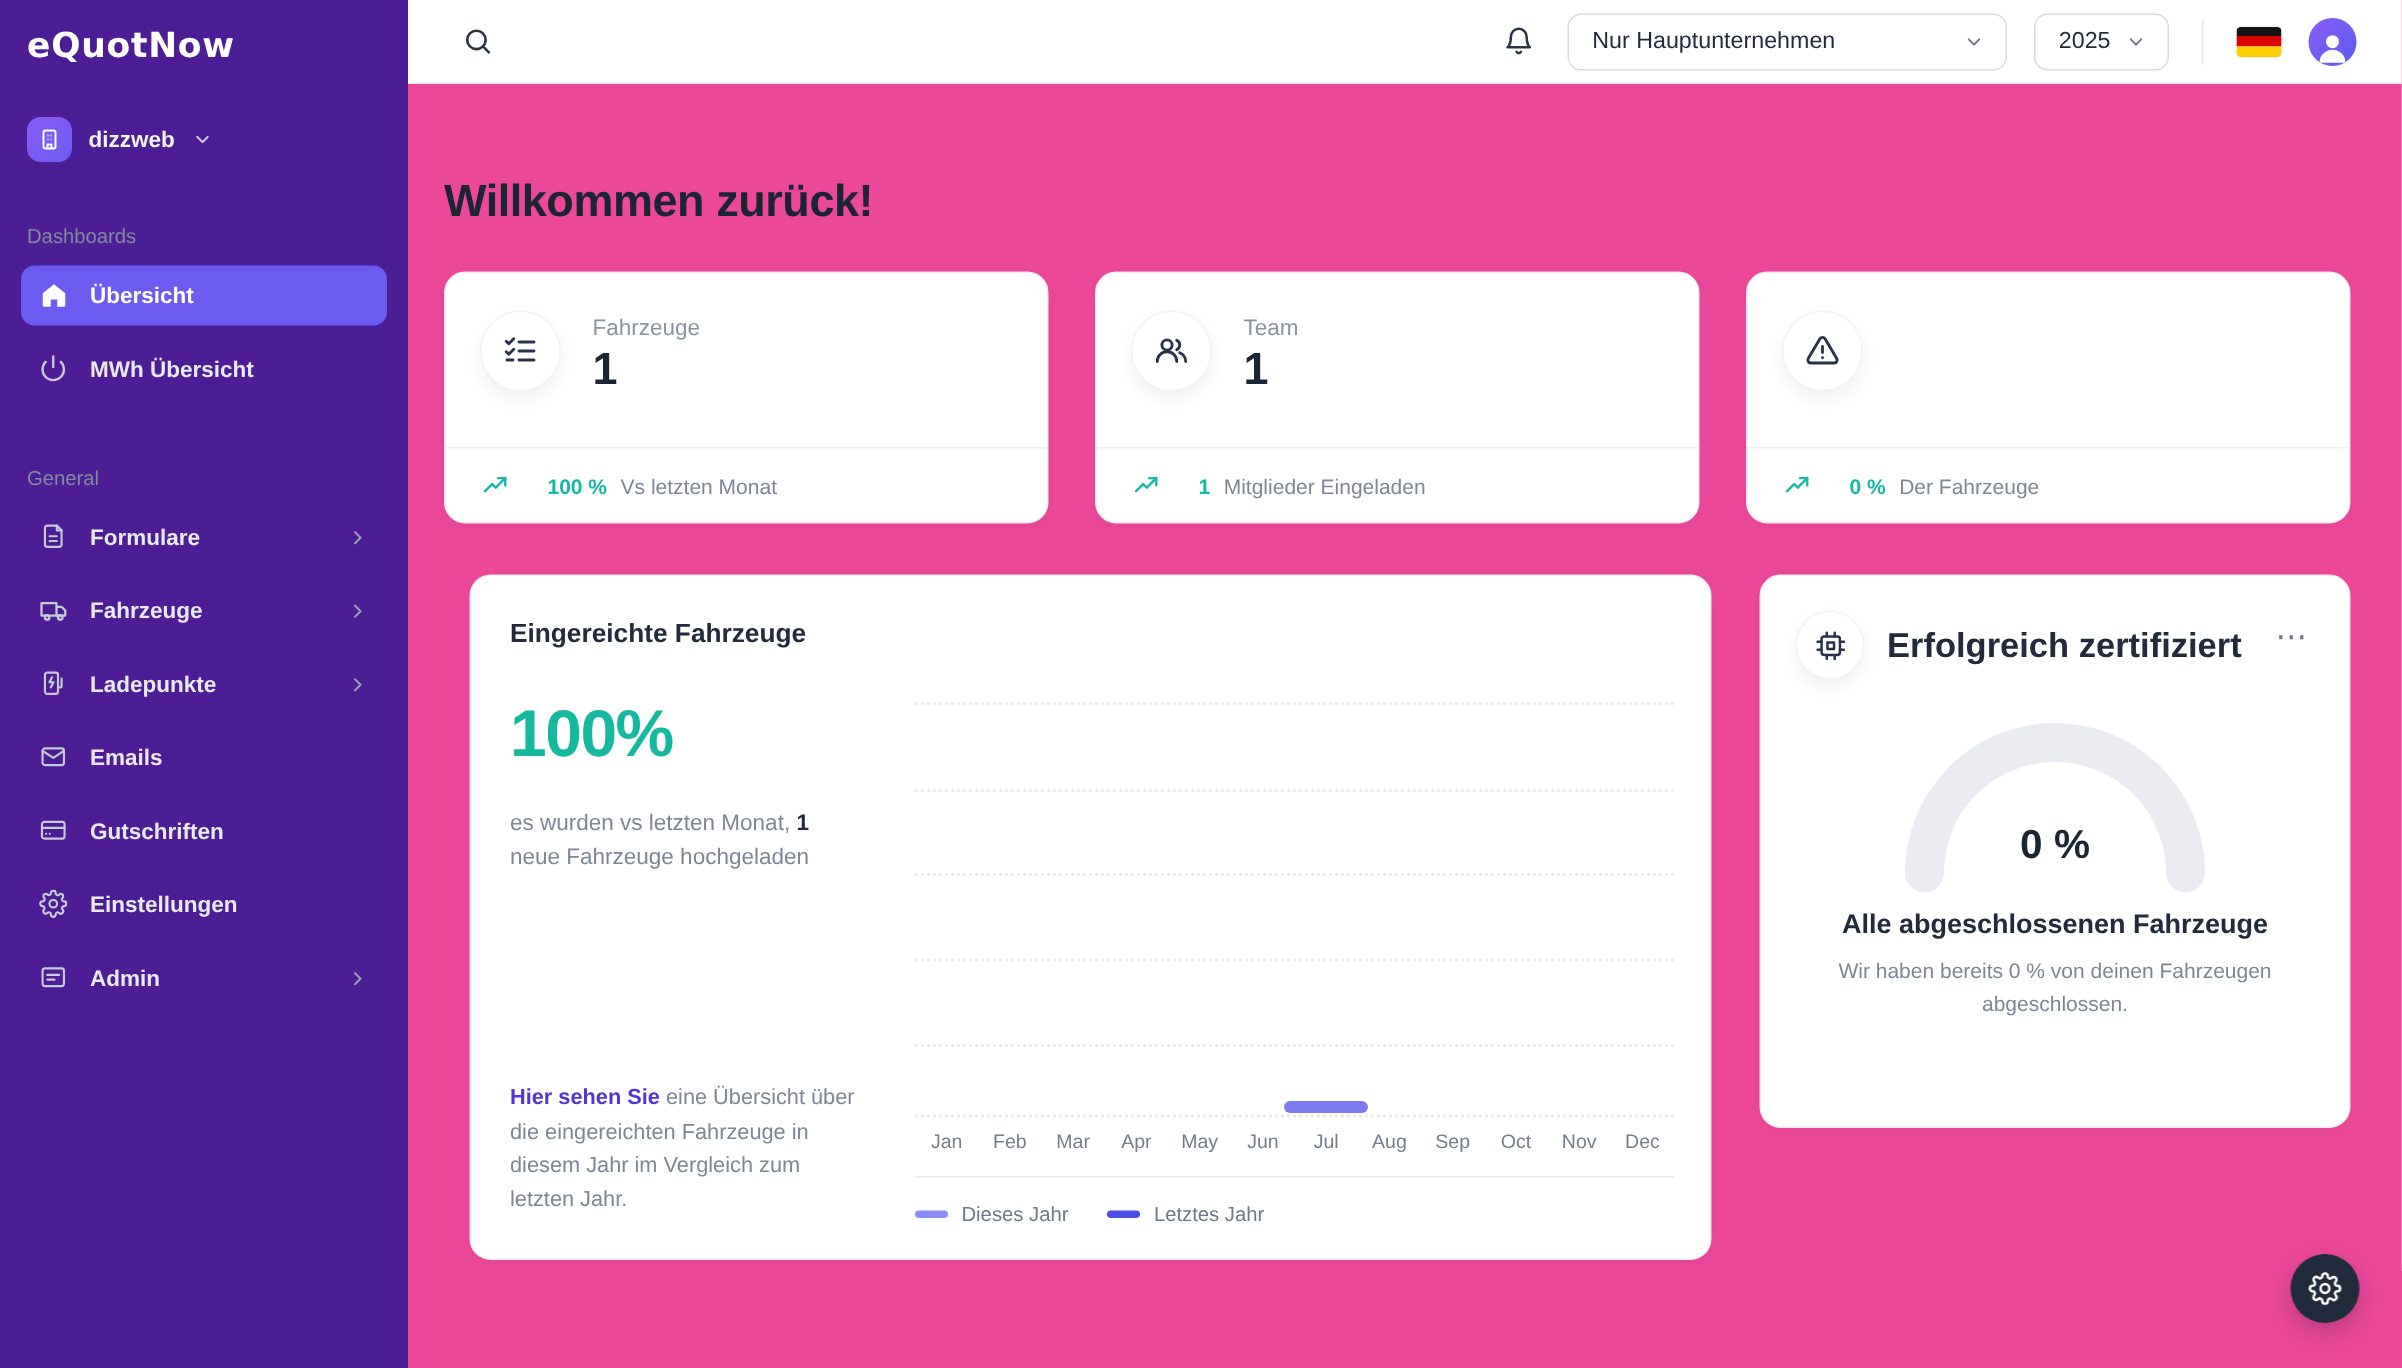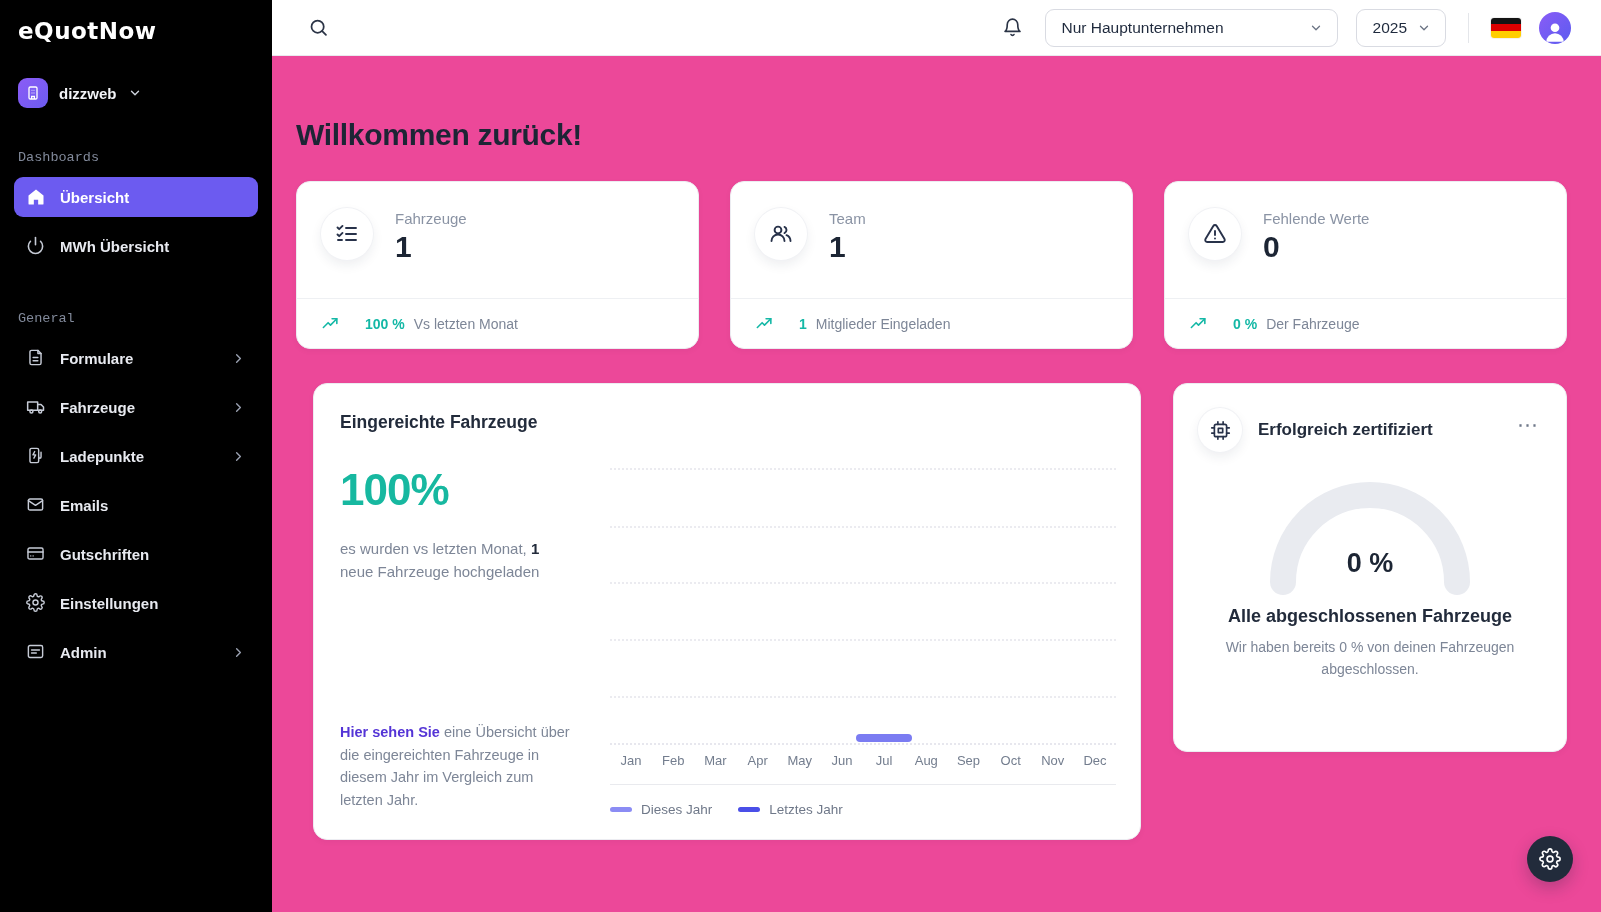--- a/index.html
+++ b/index.html
@@ -1,25 +1,25 @@
 <!DOCTYPE html>
 <html><head>
 <meta charset="utf-8">
 <style>
   * { margin:0; padding:0; box-sizing:border-box; }
   html,body { width:1601px; height:912px; overflow:hidden; }
   body { font-family:"Liberation Sans", sans-serif; display:flex; background:#fff; color:#1e2636; }
 
   
-  .sidebar { width:272px; min-width:272px; height:100%; background:#000000; color:#eceef3; padding:18px 14px 13px 14px; display:flex; flex-direction:column; }
+  .sidebar { width:272px; min-width:272px; height:100%; background:#4c1d95; color:#eceef3; padding:18px 14px 13px 14px; display:flex; flex-direction:column; }
   .logo { font-size:23px; font-weight:700; color:#fff; letter-spacing:.5px; padding:0 4px; font-family:"DejaVu Sans", sans-serif; }
   .workspace { display:flex; align-items:center; gap:11px; margin:34px 4px 0 4px; cursor:pointer; }
   .ws-avatar { width:30px; height:30px; border-radius:9px; background:linear-gradient(135deg,#8b5cf6,#6c5bf0); display:flex; align-items:center; justify-content:center; }
   .ws-name { font-size:15px; font-weight:600; color:#f2f3f7; }
-  .section-label { font-size:13.5px; color:#828a9b; margin:36px 4px 12px 4px;font-family:Liberation Mono, monospace; }
+  .section-label { font-size:13.5px; color:#828a9b; margin:36px 4px 12px 4px; }
   .section-label.first { margin-top:42px; }
   .nav-item { display:flex; align-items:center; gap:14px; padding:10px 12px; border-radius:9px; color:#e8eaf0; font-size:15px; font-weight:600; cursor:pointer; margin-bottom:9px; }
   .nav-item .ni-icon { width:20px; height:20px; color:#c6cbd6; display:flex; }
   .nav-item.active { background:#6c5bf0; color:#fff; }
   .nav-item.active .ni-icon { color:#fff; }
   .nav-item .grow { flex:1; }
   .nav-item .chev { color:#9aa1b1; display:flex; }
 
   
   .right { flex:1; display:flex; flex-direction:column; height:100%; }
@@ -71,21 +71,21 @@
   .months span { flex:1; text-align:center; font-size:13px; color:#737d8e; }
   .legend-divider { border-top:1px solid #e9eaee; margin-top:16px; }
   .legend { display:flex; gap:26px; margin-top:17px; align-items:center; }
   .legend-item { display:flex; align-items:center; gap:9px; font-size:13.5px; color:#6f7889; }
   .dash { width:22px; height:5px; border-radius:3px; }
 
   
   .gauge-card { width:394px; height:369px; padding:24px; display:flex; flex-direction:column; }
   .gauge-head { display:flex; align-items:center; gap:16px; }
   .gauge-icon { width:44px; height:44px; border-radius:50%; background:#fff; box-shadow:0 0 0 1px #f1f2f5, 0 5px 12px rgba(25,35,60,.08); display:flex; align-items:center; justify-content:center; color:#28324a; }
-  .gauge-title { font-size:17px; font-weight:700; color:#222b3b; flex:1; }
+  .gauge-title { font-size:23px; font-weight:700; color:#222b3b; flex:1; }
   .dots-btn { background:none; border:none; color:#6f7889; font-size:21px; letter-spacing:2px; cursor:pointer; line-height:0; padding:0 2px 10px 2px; }
   .gauge-wrap { position:relative; display:flex; justify-content:center; margin-top:18px; }
   .gauge-value { position:absolute; top:78px; left:0; right:0; text-align:center; font-size:27px; font-weight:600; color:#1c2534; }
   .gauge-sub { text-align:center; font-size:18px; font-weight:700; color:#222b3b; margin-top:10px; }
   .gauge-desc { text-align:center; font-size:14px; color:#7d8697; line-height:1.55; margin:10px auto 0 auto; width:320px; }
 
   .fab { position:fixed; right:28px; bottom:30px; width:46px; height:46px; border-radius:50%; background:#222b3b; border:none; display:flex; align-items:center; justify-content:center; color:#fff; cursor:pointer; box-shadow:0 6px 16px rgba(20,30,55,.25); }
   svg { display:block; }
 </style>
 </head>
@@ -334,24 +334,20 @@
         </div>
       </div>
 
       <div class="card stat-card">
         <div class="stat-top">
           <div class="stat-icon">
             <svg width="24" height="24" viewBox="0 0 24 24" fill="none" stroke="currentColor" stroke-width="1.9" stroke-linecap="round" stroke-linejoin="round">
                 <path d="M10.3 3.9 2.5 17a2 2 0 0 0 1.7 3h15.6a2 2 0 0 0 1.7-3L13.7 3.9a2 2 0 0 0-3.4 0z"></path>
                 <path d="M12 9v4M12 16.5h.01"></path>
               </svg>
-          </div>
-          <div>
-            <div class="stat-label">Fehlende Werte</div>
-            <div class="stat-value">0</div>
           </div>
         </div>
         <div class="stat-footer">
           <span class="trend">
               <svg width="19" height="19" viewBox="0 0 24 24" fill="none" stroke="currentColor" stroke-width="2" stroke-linecap="round" stroke-linejoin="round">
                 <polyline points="3 17 9 11 12 14 20 6"></polyline>
                 <polyline points="14 6 20 6 20 12"></polyline>
               </svg>
             </span>
           <span class="stat-highlight">0 %</span>

